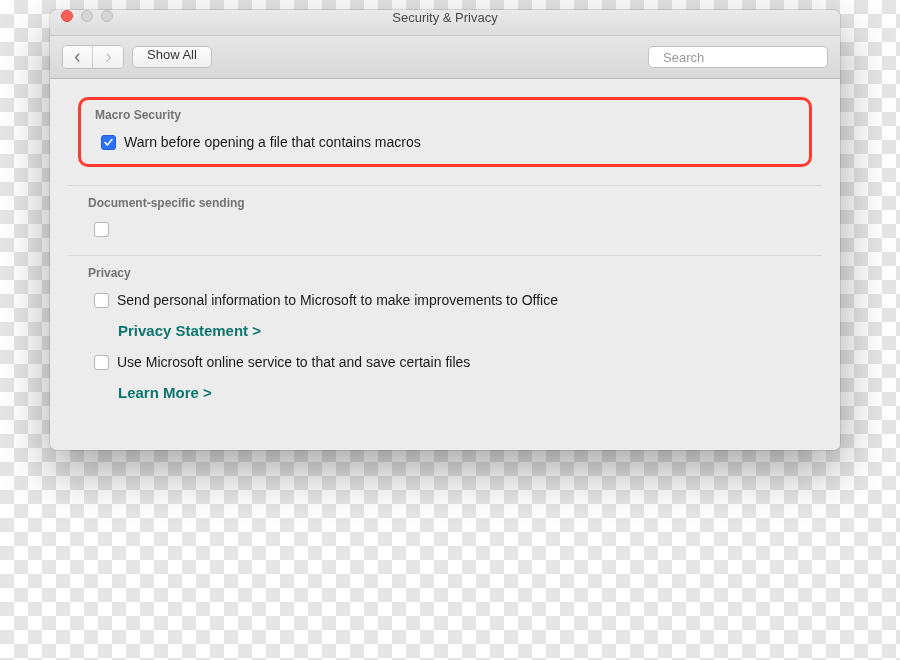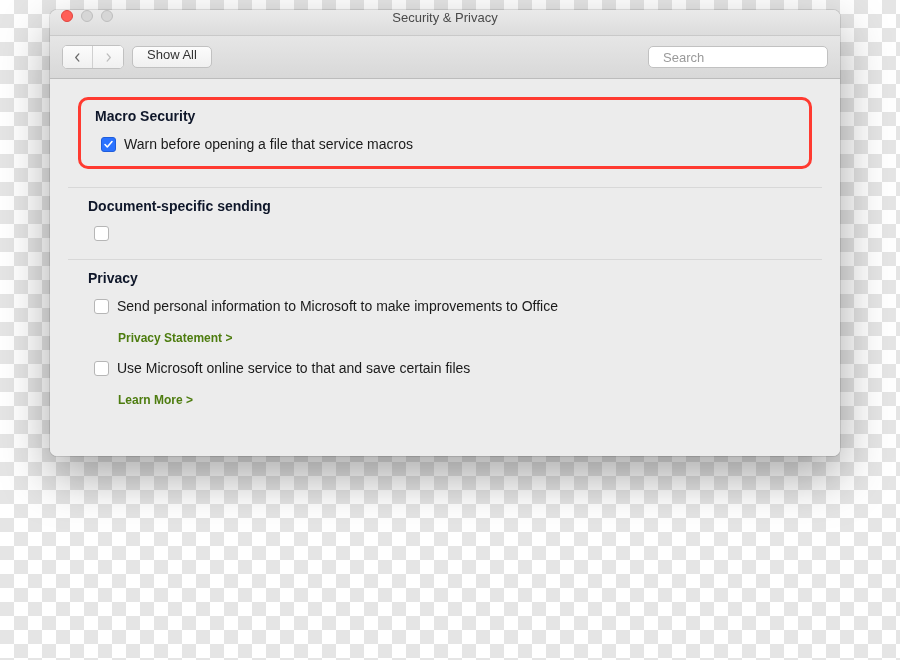--- a/index.html
+++ b/index.html
@@ -120,23 +120,23 @@
       background: #ececec;
       padding: 14px 18px 24px 18px;
     }
     .section {
       padding: 10px 20px 14px 20px;
     }
     .section + .section {
       border-top: 1px solid #d8d8d8;
     }
     .section-title {
-      font-size: 14px;
+      font-size: 12px;
       font-weight: 700;
-      color: #0f172a;
+      color: #737373;
       margin-bottom: 8px;
     }
     .option-row {
       display: flex;
       align-items: center;
       gap: 8px;
       padding: 4px 0 4px 6px;
     }
     .checkbox {
       width: 15px;
@@ -156,23 +156,23 @@
     .checkbox.checked svg { display: block; }
     .checkbox svg { display: none; }
     .option-label {
       font-size: 14px;
       color: #1a1a1a;
     }
     .link-row {
       padding: 10px 0 10px 30px;
     }
     .link {
-      font-size: 12px;
+      font-size: 15px;
       font-weight: 700;
-      color: #4d7c0f;
+      color: #0f766e;
     }
     .highlight-box {
       border: 3px solid #ff3a30;
       border-radius: 10px;
       padding: 8px 14px 10px 14px;
       margin: -6px -10px 4px -10px;
     }
     svg.chev { width: 9px; height: 9px; }
   </style>
 </head>
@@ -218,21 +218,21 @@
 
     <div class="section">
       <div class="highlight-box">
         <div class="section-title">Macro Security</div>
         <div class="option-row">
           <div class="checkbox checked">
             <svg width="11" height="11" viewBox="0 0 11 11">
                 <path d="M2 5.5 L4.3 8 L9 2.5" stroke="#fff" stroke-width="1.6" fill="none" stroke-linecap="round" stroke-linejoin="round"></path>
               </svg>
           </div>
-          <span class="option-label">Warn before opening a file that service macros</span>
+          <span class="option-label">Warn before opening a file that contains macros</span>
         </div>
       </div>
     </div>
 
     <div class="section">
       <div class="section-title">Document-specific sending</div>
       <div class="option-row">
         <div class="checkbox">
           
         </div>

